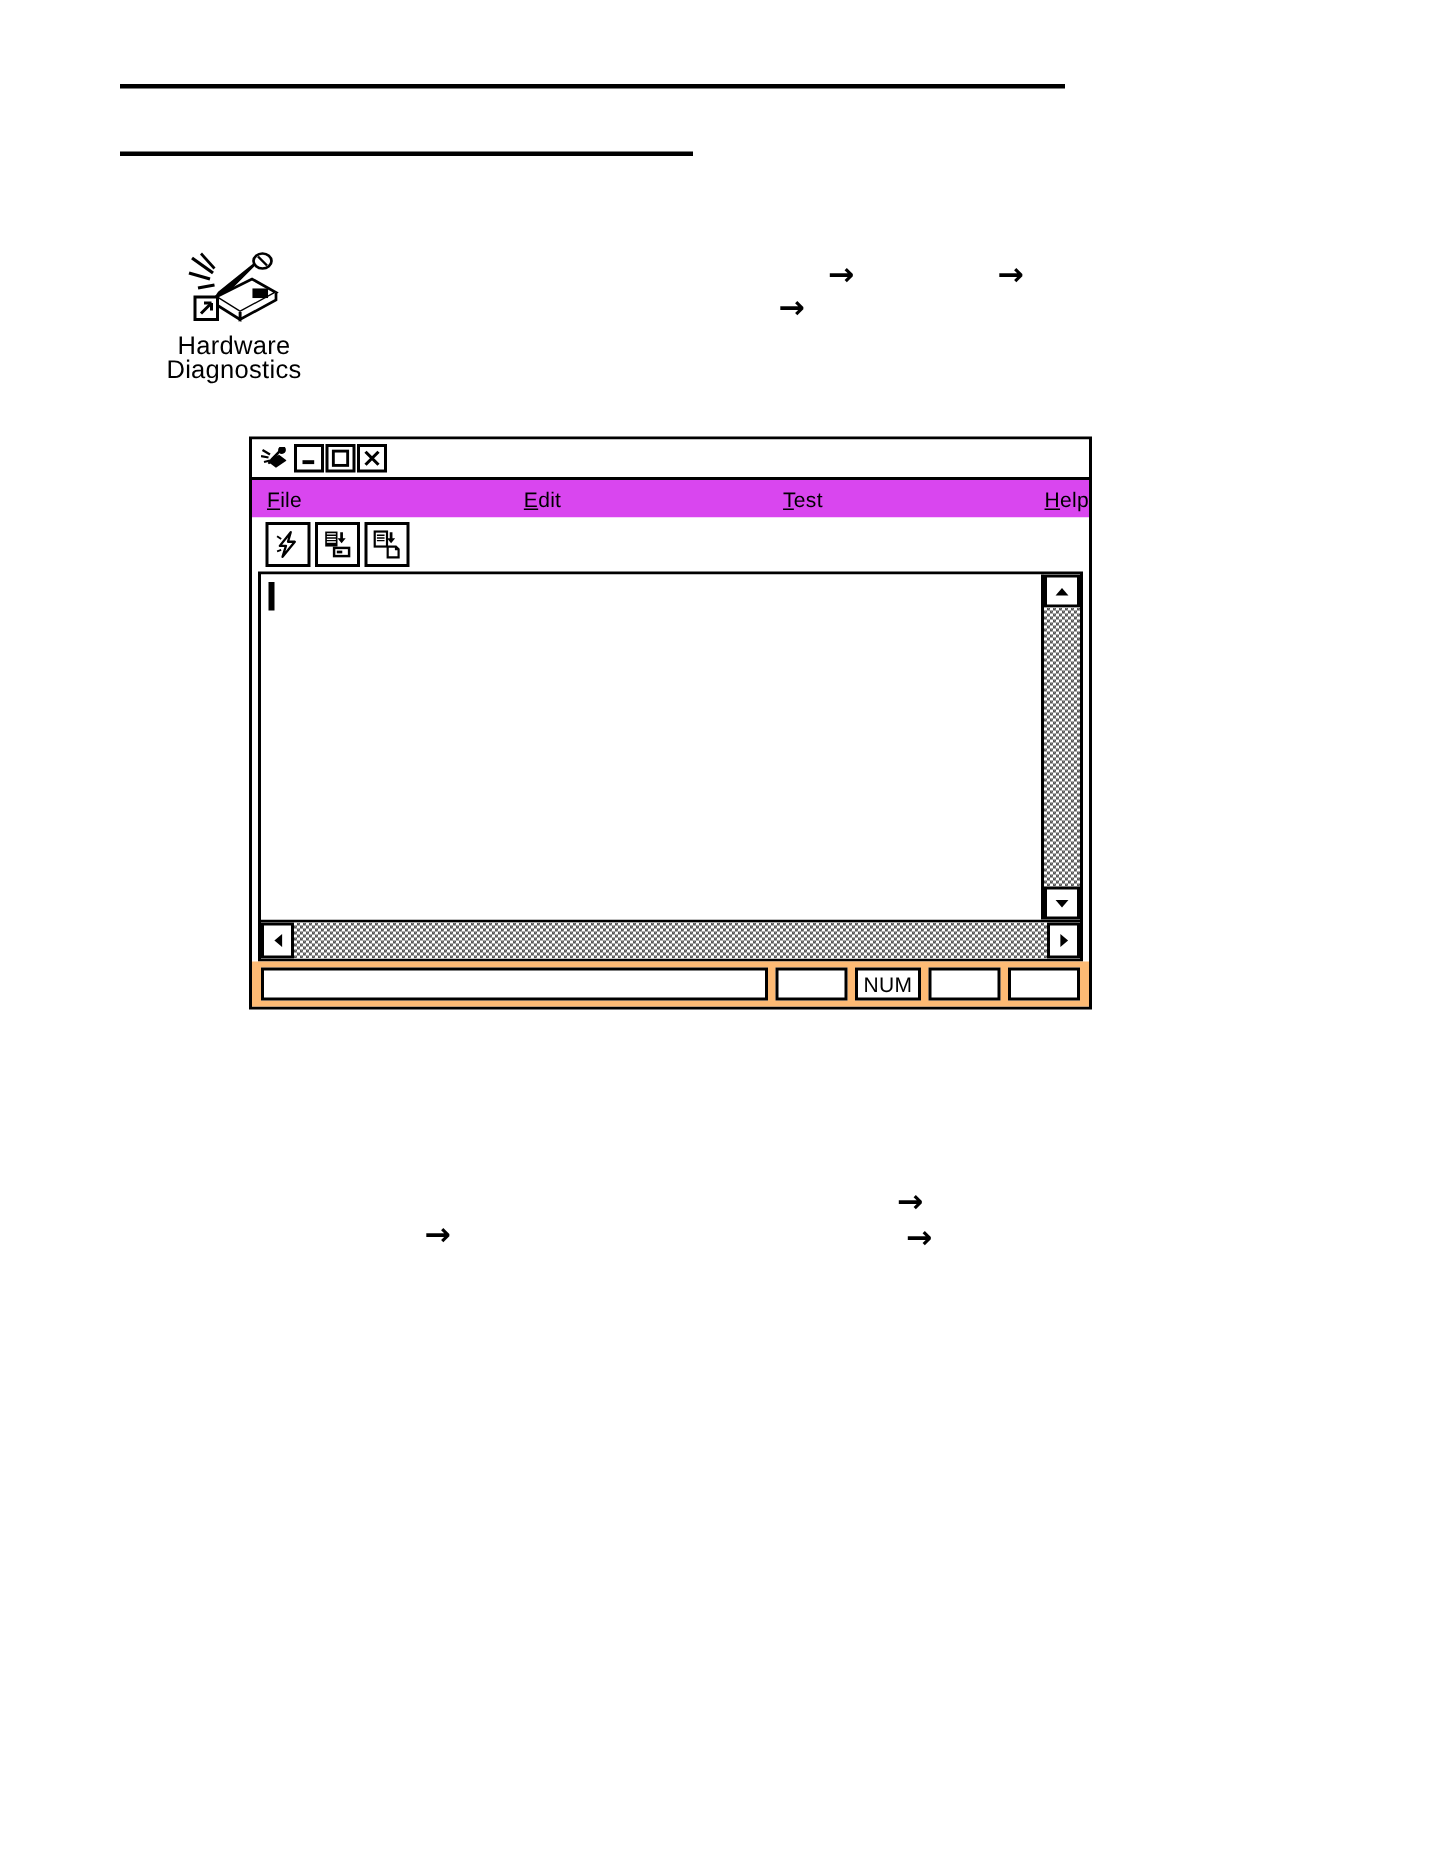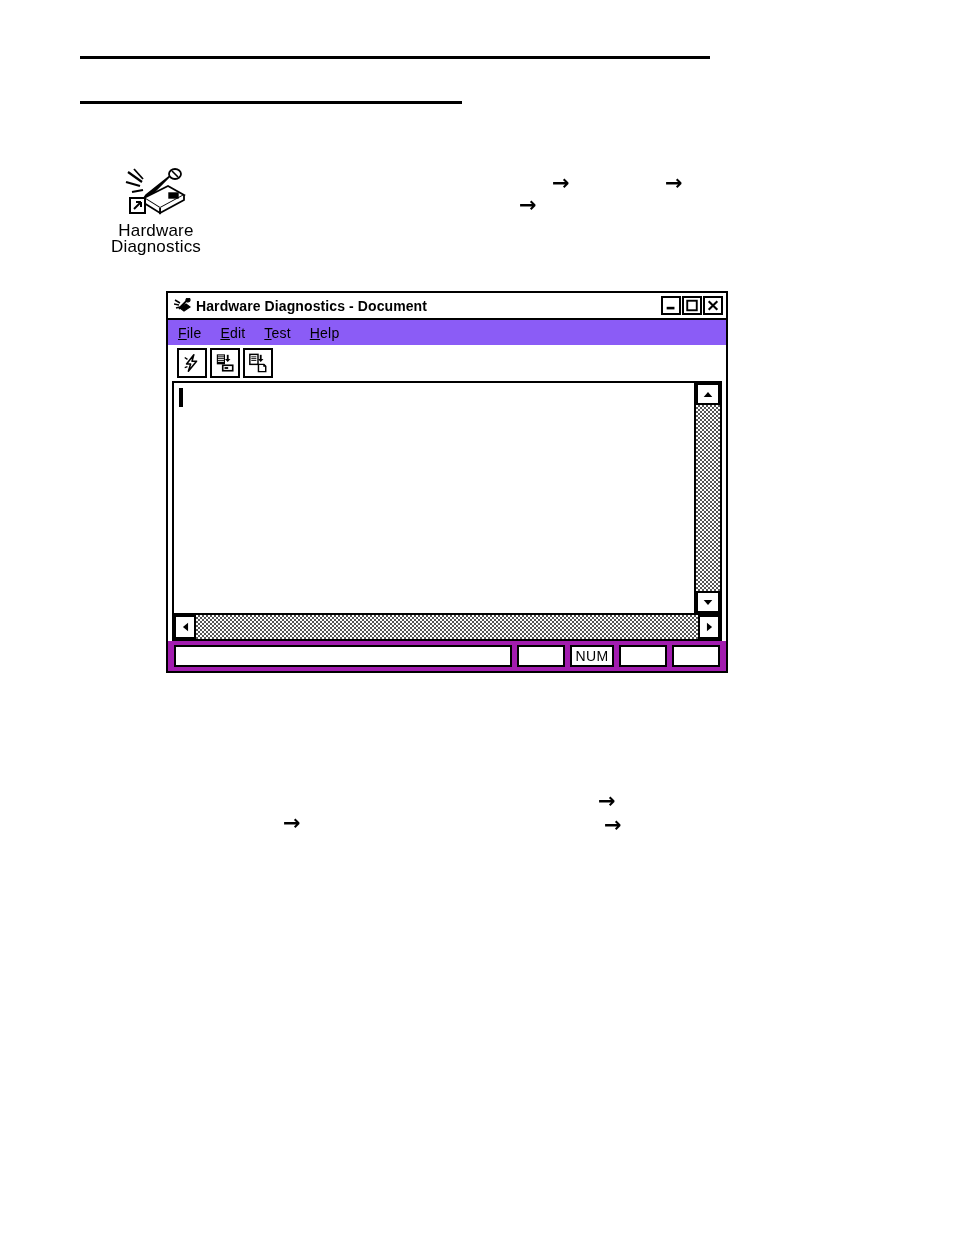--- a/index.html
+++ b/index.html
@@ -122,21 +122,22 @@
   .win-btn svg { display: block; }
 
   
   #menu-bar {
     height: 25px;
     display: flex;
     align-items: center;
     padding-left: 10px;
     gap: 19px;
     flex: 0 0 auto;
-    background: #8b5cf6;
+    background: #d946ef;
+    justify-content: space-between;
   }
   .menu-item {
     font-family: "Liberation Sans", sans-serif;
     font-size: 14px;
     color: #000000;
     white-space: nowrap;
     letter-spacing: .2px;
   }
   .menu-item .mn { text-decoration: underline; }
 
@@ -259,21 +260,21 @@
 
   
   #status-bar {
     height: 30px;
     flex: 0 0 auto;
     display: flex;
     align-items: center;
     padding: 0 6px;
     gap: 5px;
     box-sizing: border-box;
-    background: #a21caf;
+    background: #fdba74;
   }
   .status-pane {
     border: 2px solid #000000;
     height: 22px;
     box-sizing: border-box;
     background: #ffffff;
     display: flex;
     align-items: center;
     justify-content: center;
     font-family: "Liberation Sans", sans-serif;
@@ -344,21 +345,20 @@
           <g fill="#000000" stroke="#000000">
             <path d="M1 2 L6 5" stroke-width="1.5" fill="none"></path>
             <path d="M0 6 L5 7" stroke-width="1.5" fill="none"></path>
             <path d="M2 10 L6 9" stroke-width="1.5" fill="none"></path>
             <path d="M13 2 L7 8 L5 11 L8 9 Z" stroke-width="1.2"></path>
             <circle cx="14" cy="2" r="2" stroke-width="1.2" fill="#000000"></circle>
             <path d="M6 10 L12 6 L16 9 L10 13 Z" stroke-width="1.3" fill="#000000"></path>
           </g>
         </svg>
       </span>
-      <span class="title-text">Hardware Diagnostics - Document</span>
       <span class="window-buttons">
         <button class="win-btn" aria-label="Minimize">
           <svg viewBox="0 0 16 15" width="14" height="13" aria-hidden="true">
             <rect x="3" y="9" width="9" height="3" fill="#000000"></rect>
           </svg>
         </button>
         <button class="win-btn" aria-label="Maximize">
           <svg viewBox="0 0 16 15" width="14" height="13" aria-hidden="true">
             <rect x="2.5" y="2" width="11" height="11" fill="none" stroke="#000000" stroke-width="2.2"></rect>
           </svg>

